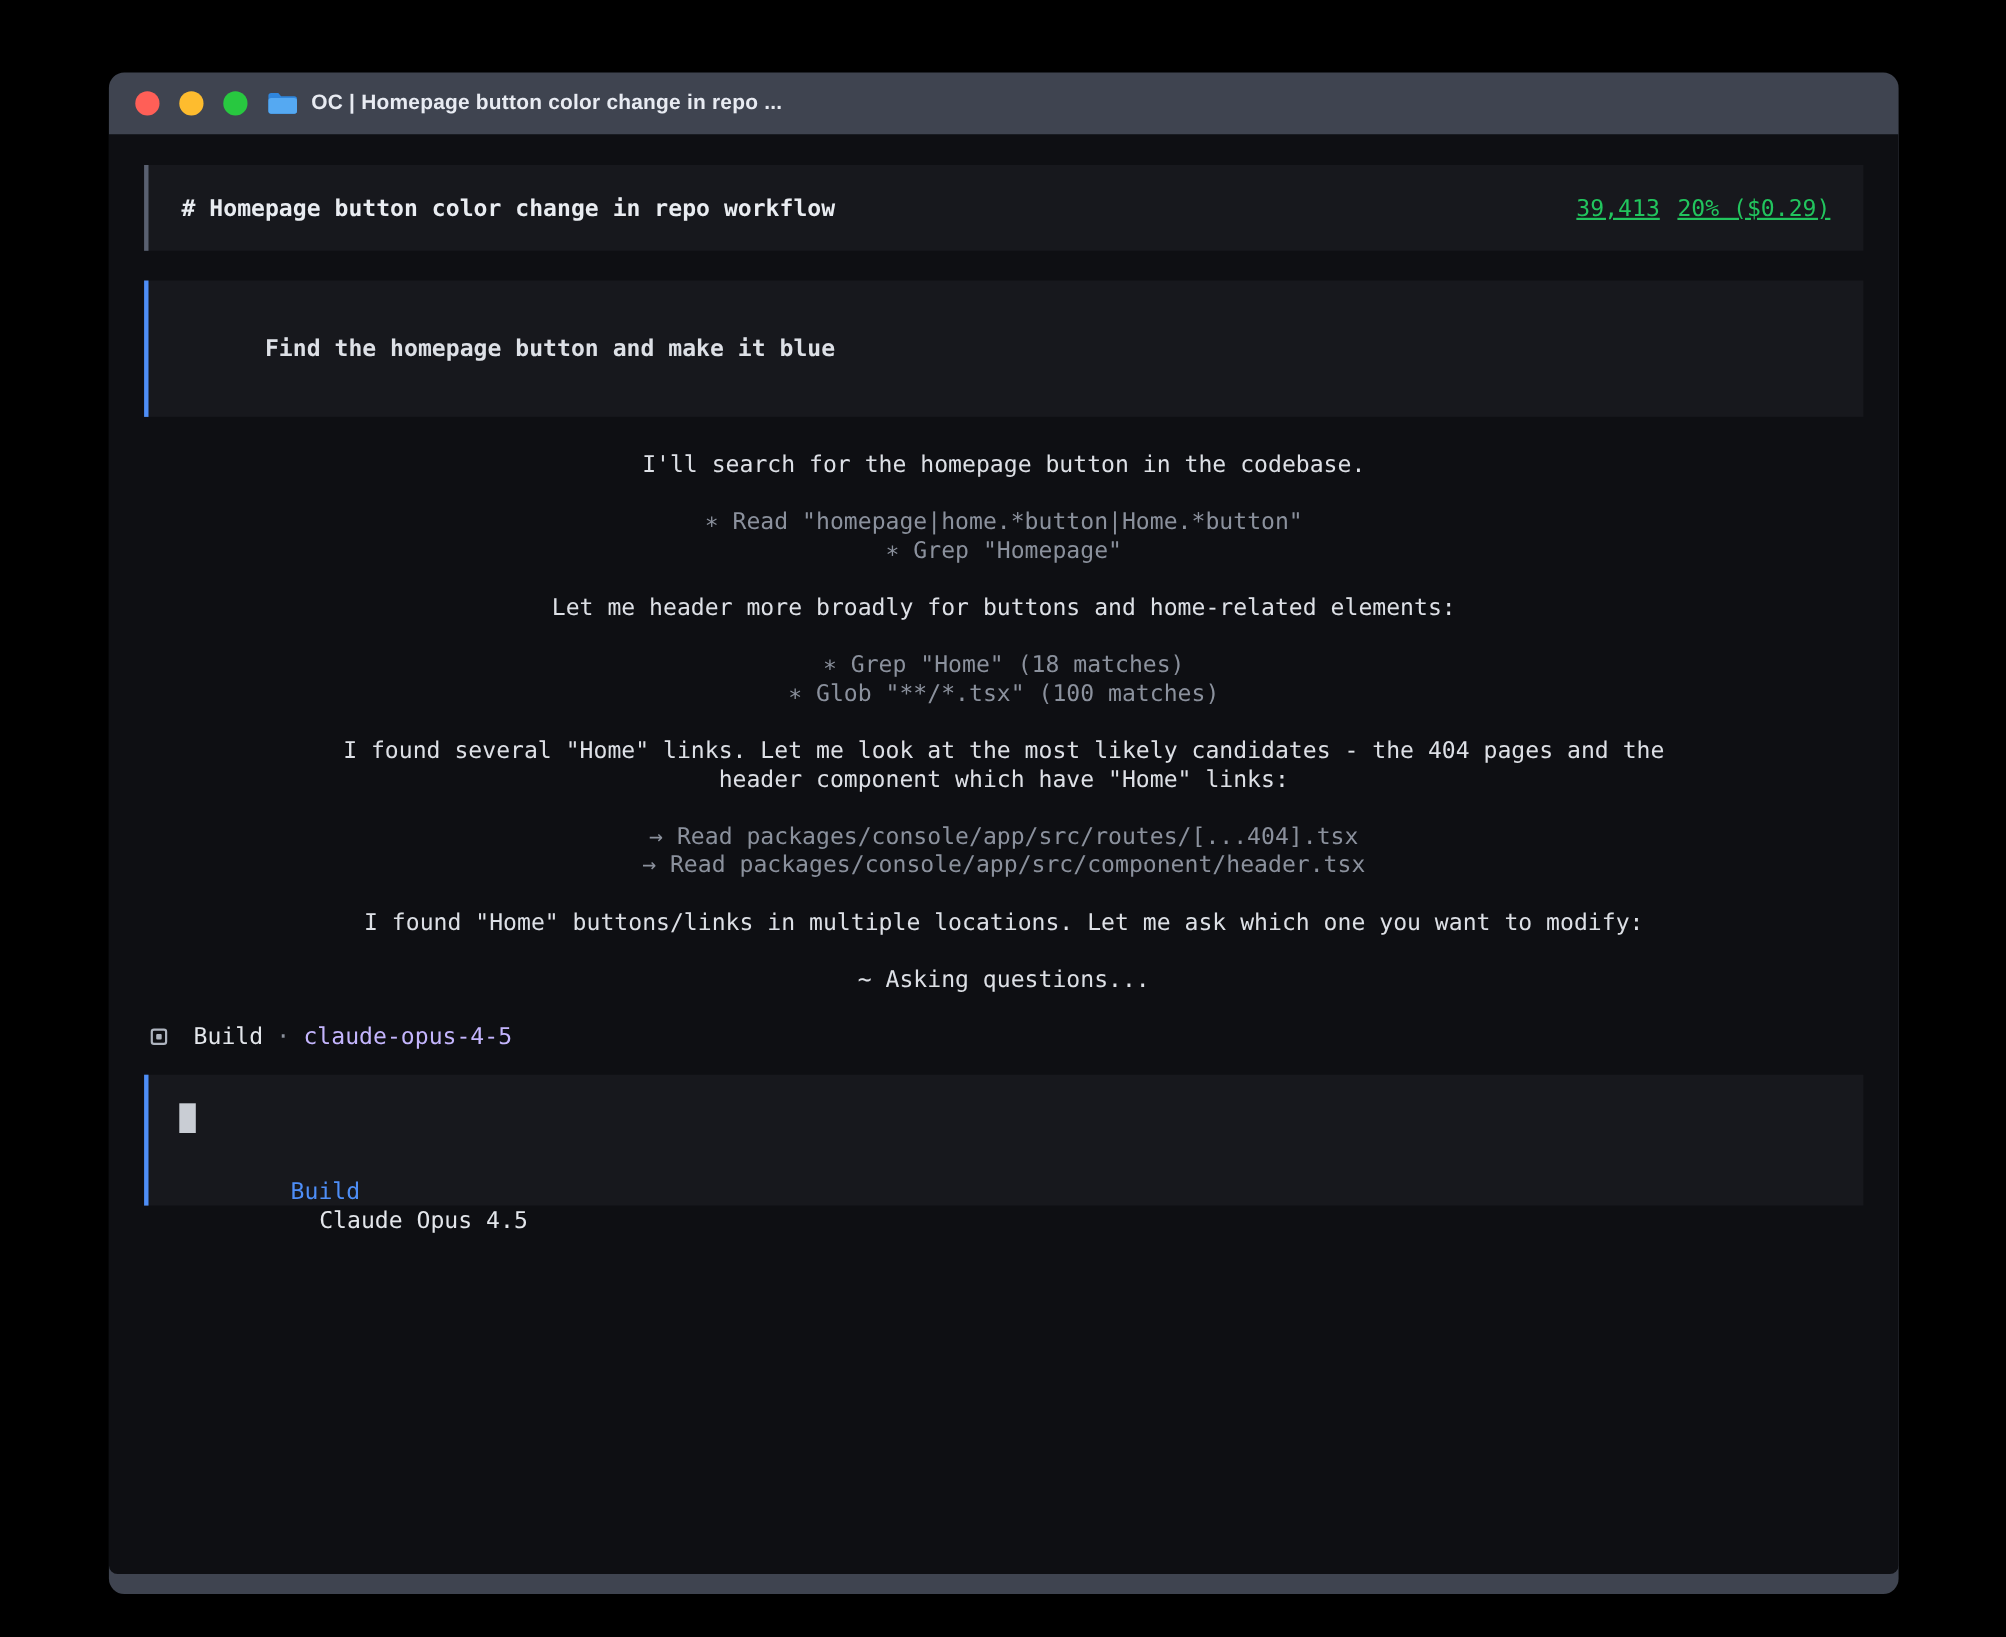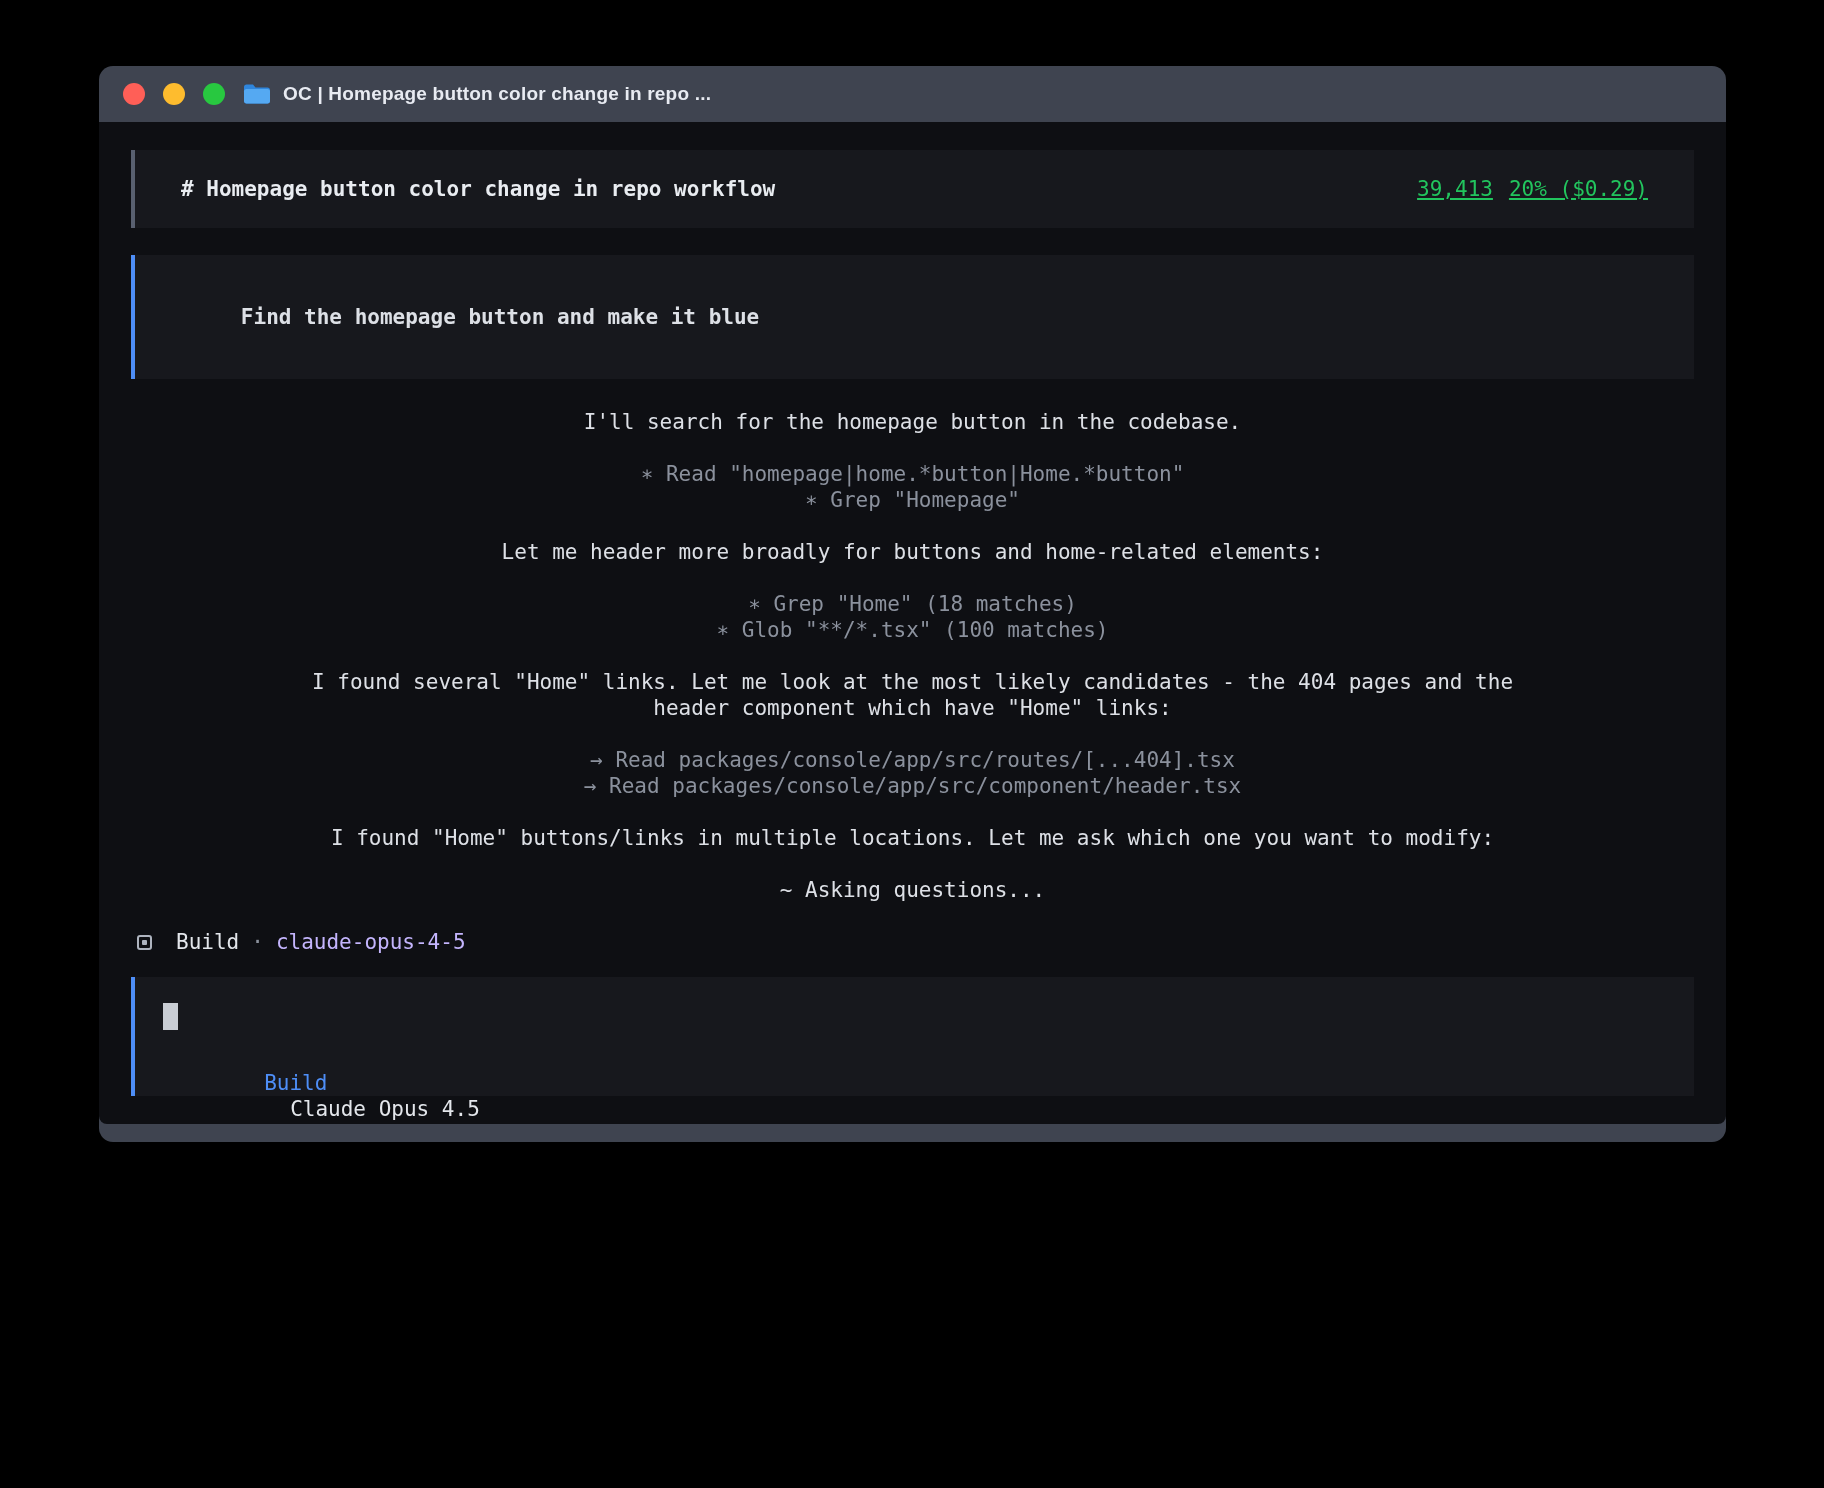--- a/index.html
+++ b/index.html
@@ -1,20 +1,20 @@
 <!DOCTYPE html>
 <html><head>
 <meta charset="utf-8">
 <style>
   * { margin:0; padding:0; box-sizing:border-box; }
   html,body { width:1824px; height:1488px; background:#000000; overflow:hidden; }
   body { font-family:"DejaVu Sans Mono", monospace; }
 
   .window {
-    position:absolute; left:99px; top:66px; width:1627px; height:1076px;
+    position:absolute; left:99px; top:66px; width:1627px; height:1383px;
     background:#3f4450; border-radius:14px;
     box-shadow:0 10px 40px rgba(0,0,0,0.6);
     display:flex; flex-direction:column; overflow:hidden;
   }
 
   
   .titlebar {
     height:56px; flex:0 0 56px; display:flex; align-items:center; padding:0 24px;
   }
   .traffic-lights { display:flex; gap:18px; align-items:center; }
@@ -33,21 +33,21 @@
   .content {
     flex:1 1 auto; background:#0e0f13; margin-bottom:18px;
     border-radius:0 0 8px 8px; overflow:hidden;
     padding:0 32px; font-size:21px; color:#e3e6eb;
   }
 
   .block { border-left:4px solid transparent; background:#17181d; }
 
   .header-block {
     margin-top:28px; border-left-color:#596070;
-    padding:26px 46px; display:flex; justify-content:space-between; align-items:flex-end;
+    padding:26px 30px; display:flex; justify-content:space-between; align-items:flex-end;
     line-height:26px;
   }
   .hdr-title { font-weight:700; color:#e9ecf1; white-space:pre; }
   .hdr-right { color:#22c55e; display:flex; gap:16px; white-space:pre;text-decoration:underline; }
 
   .user-block {
     margin-top:27px; border-left-color:#4e8ef7;
     padding:23px 30px; line-height:26px; color:#dde0e6; white-space:pre;font-weight:bold;
   }
 

